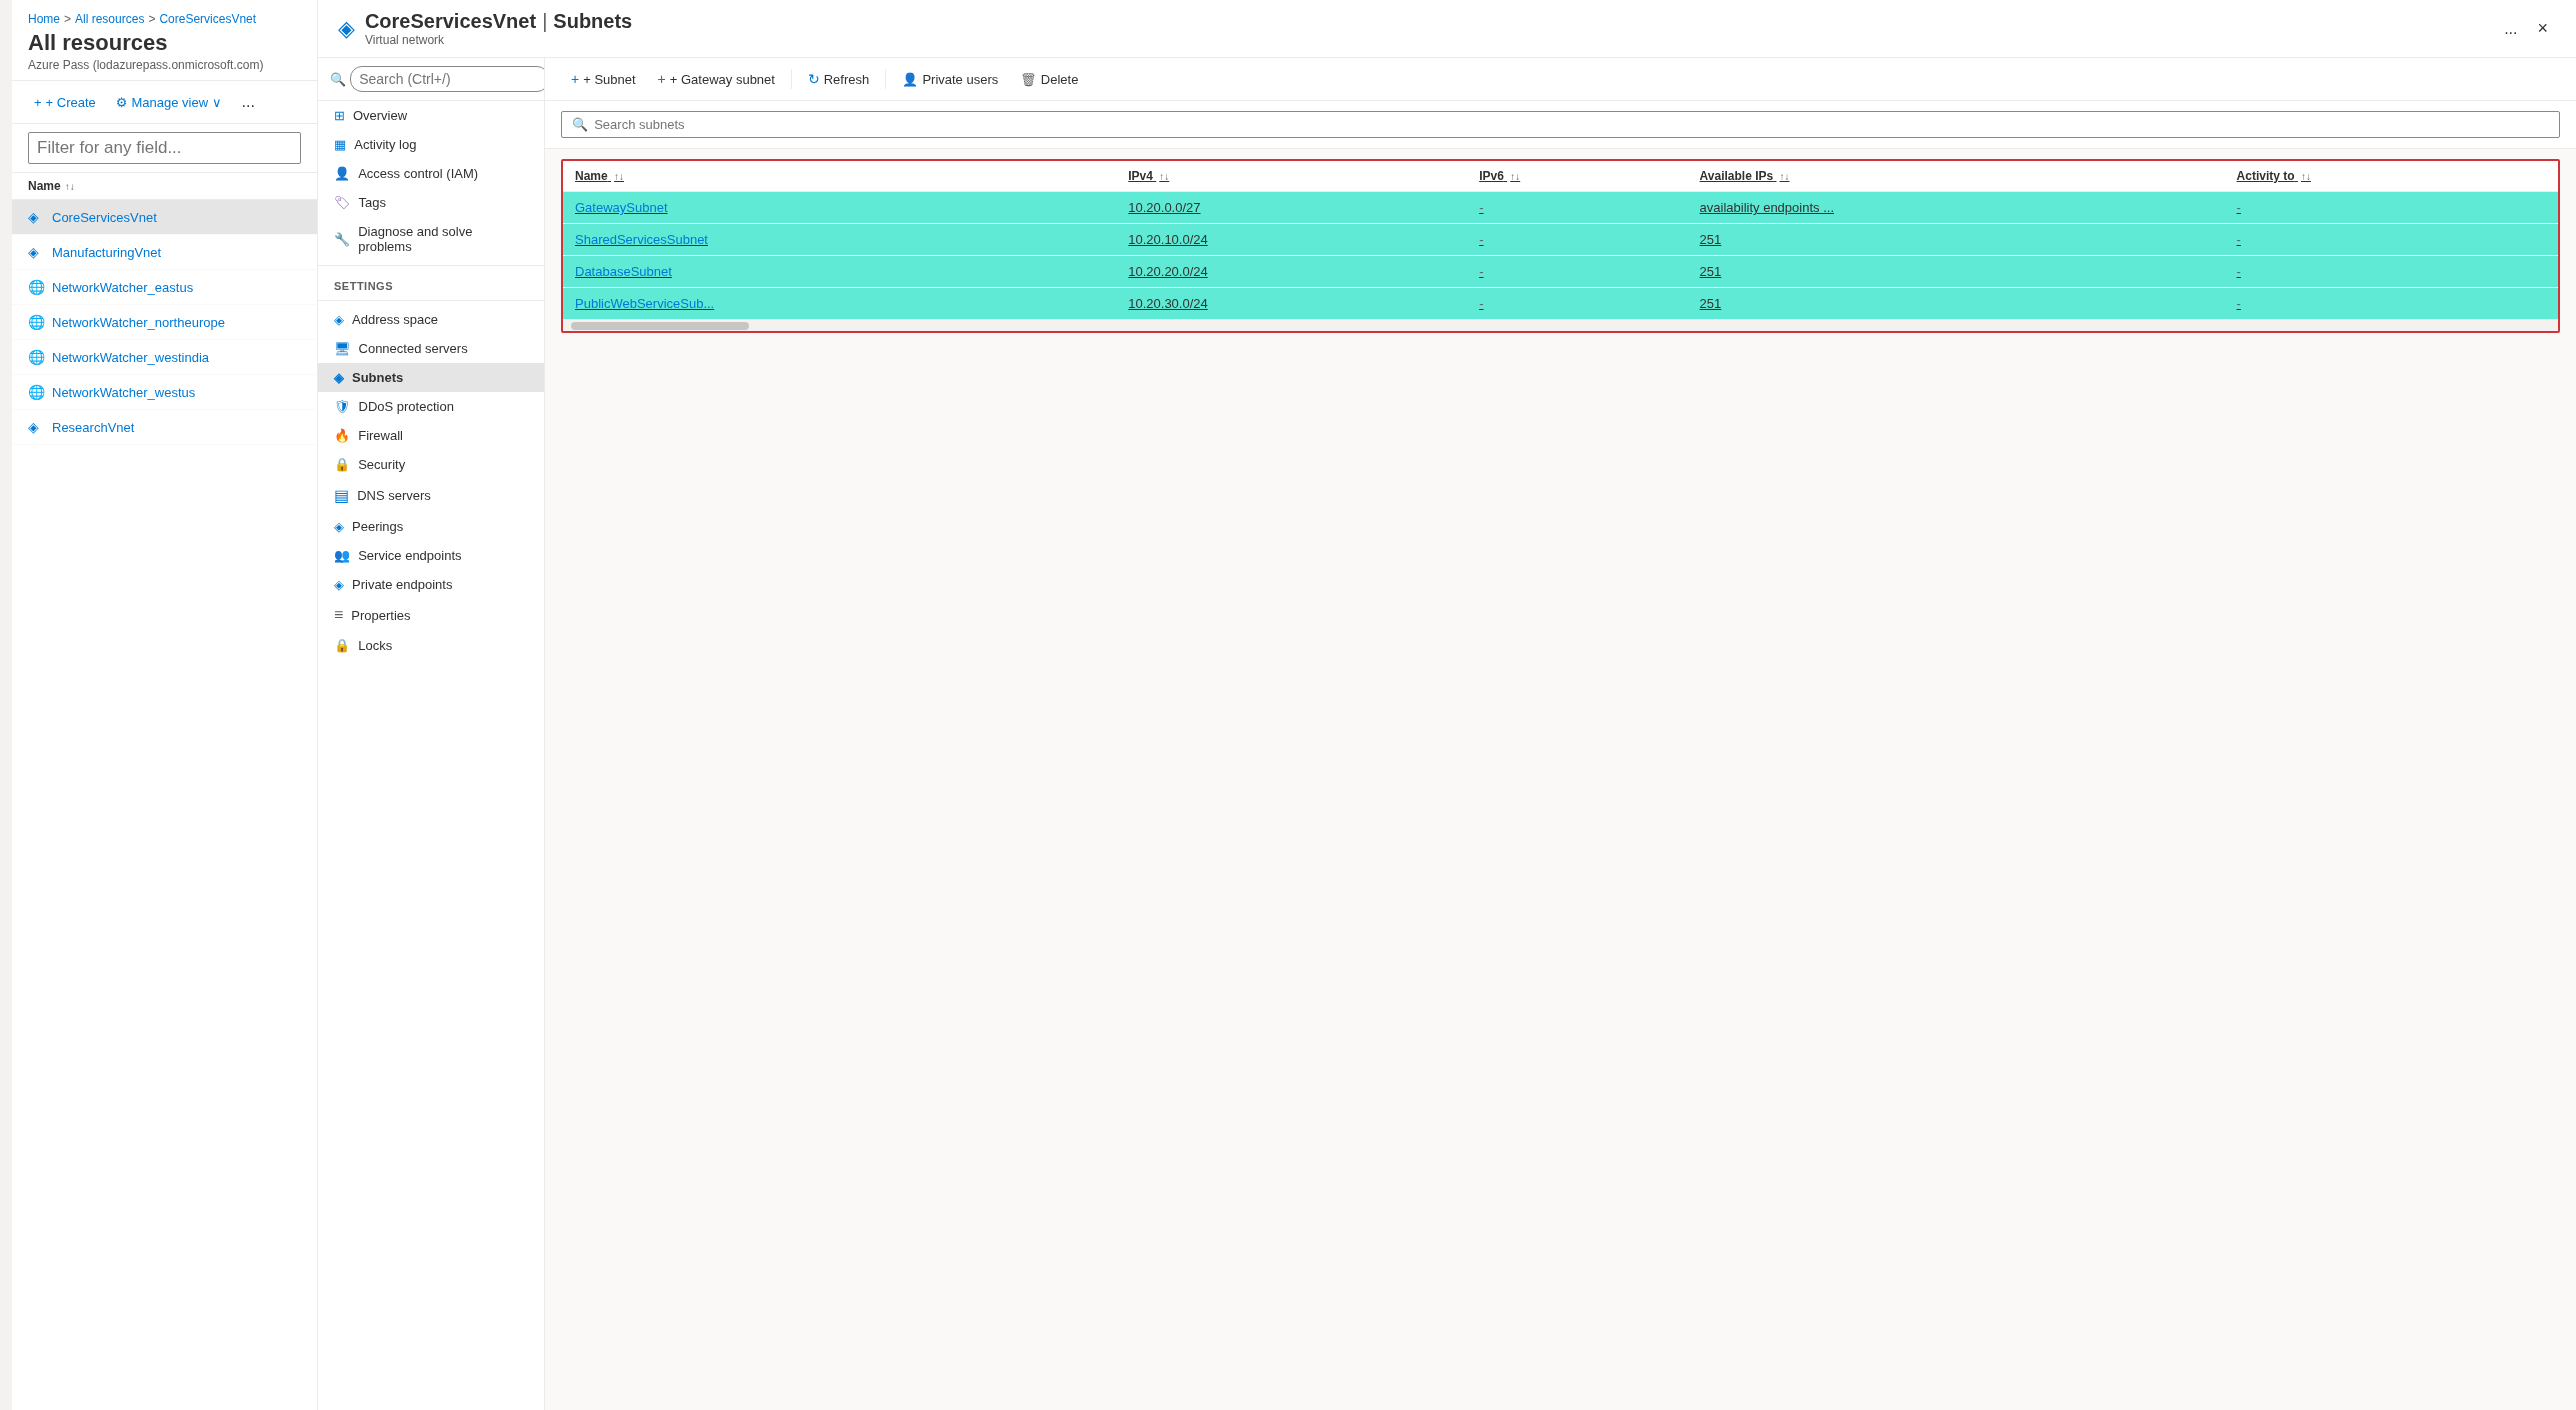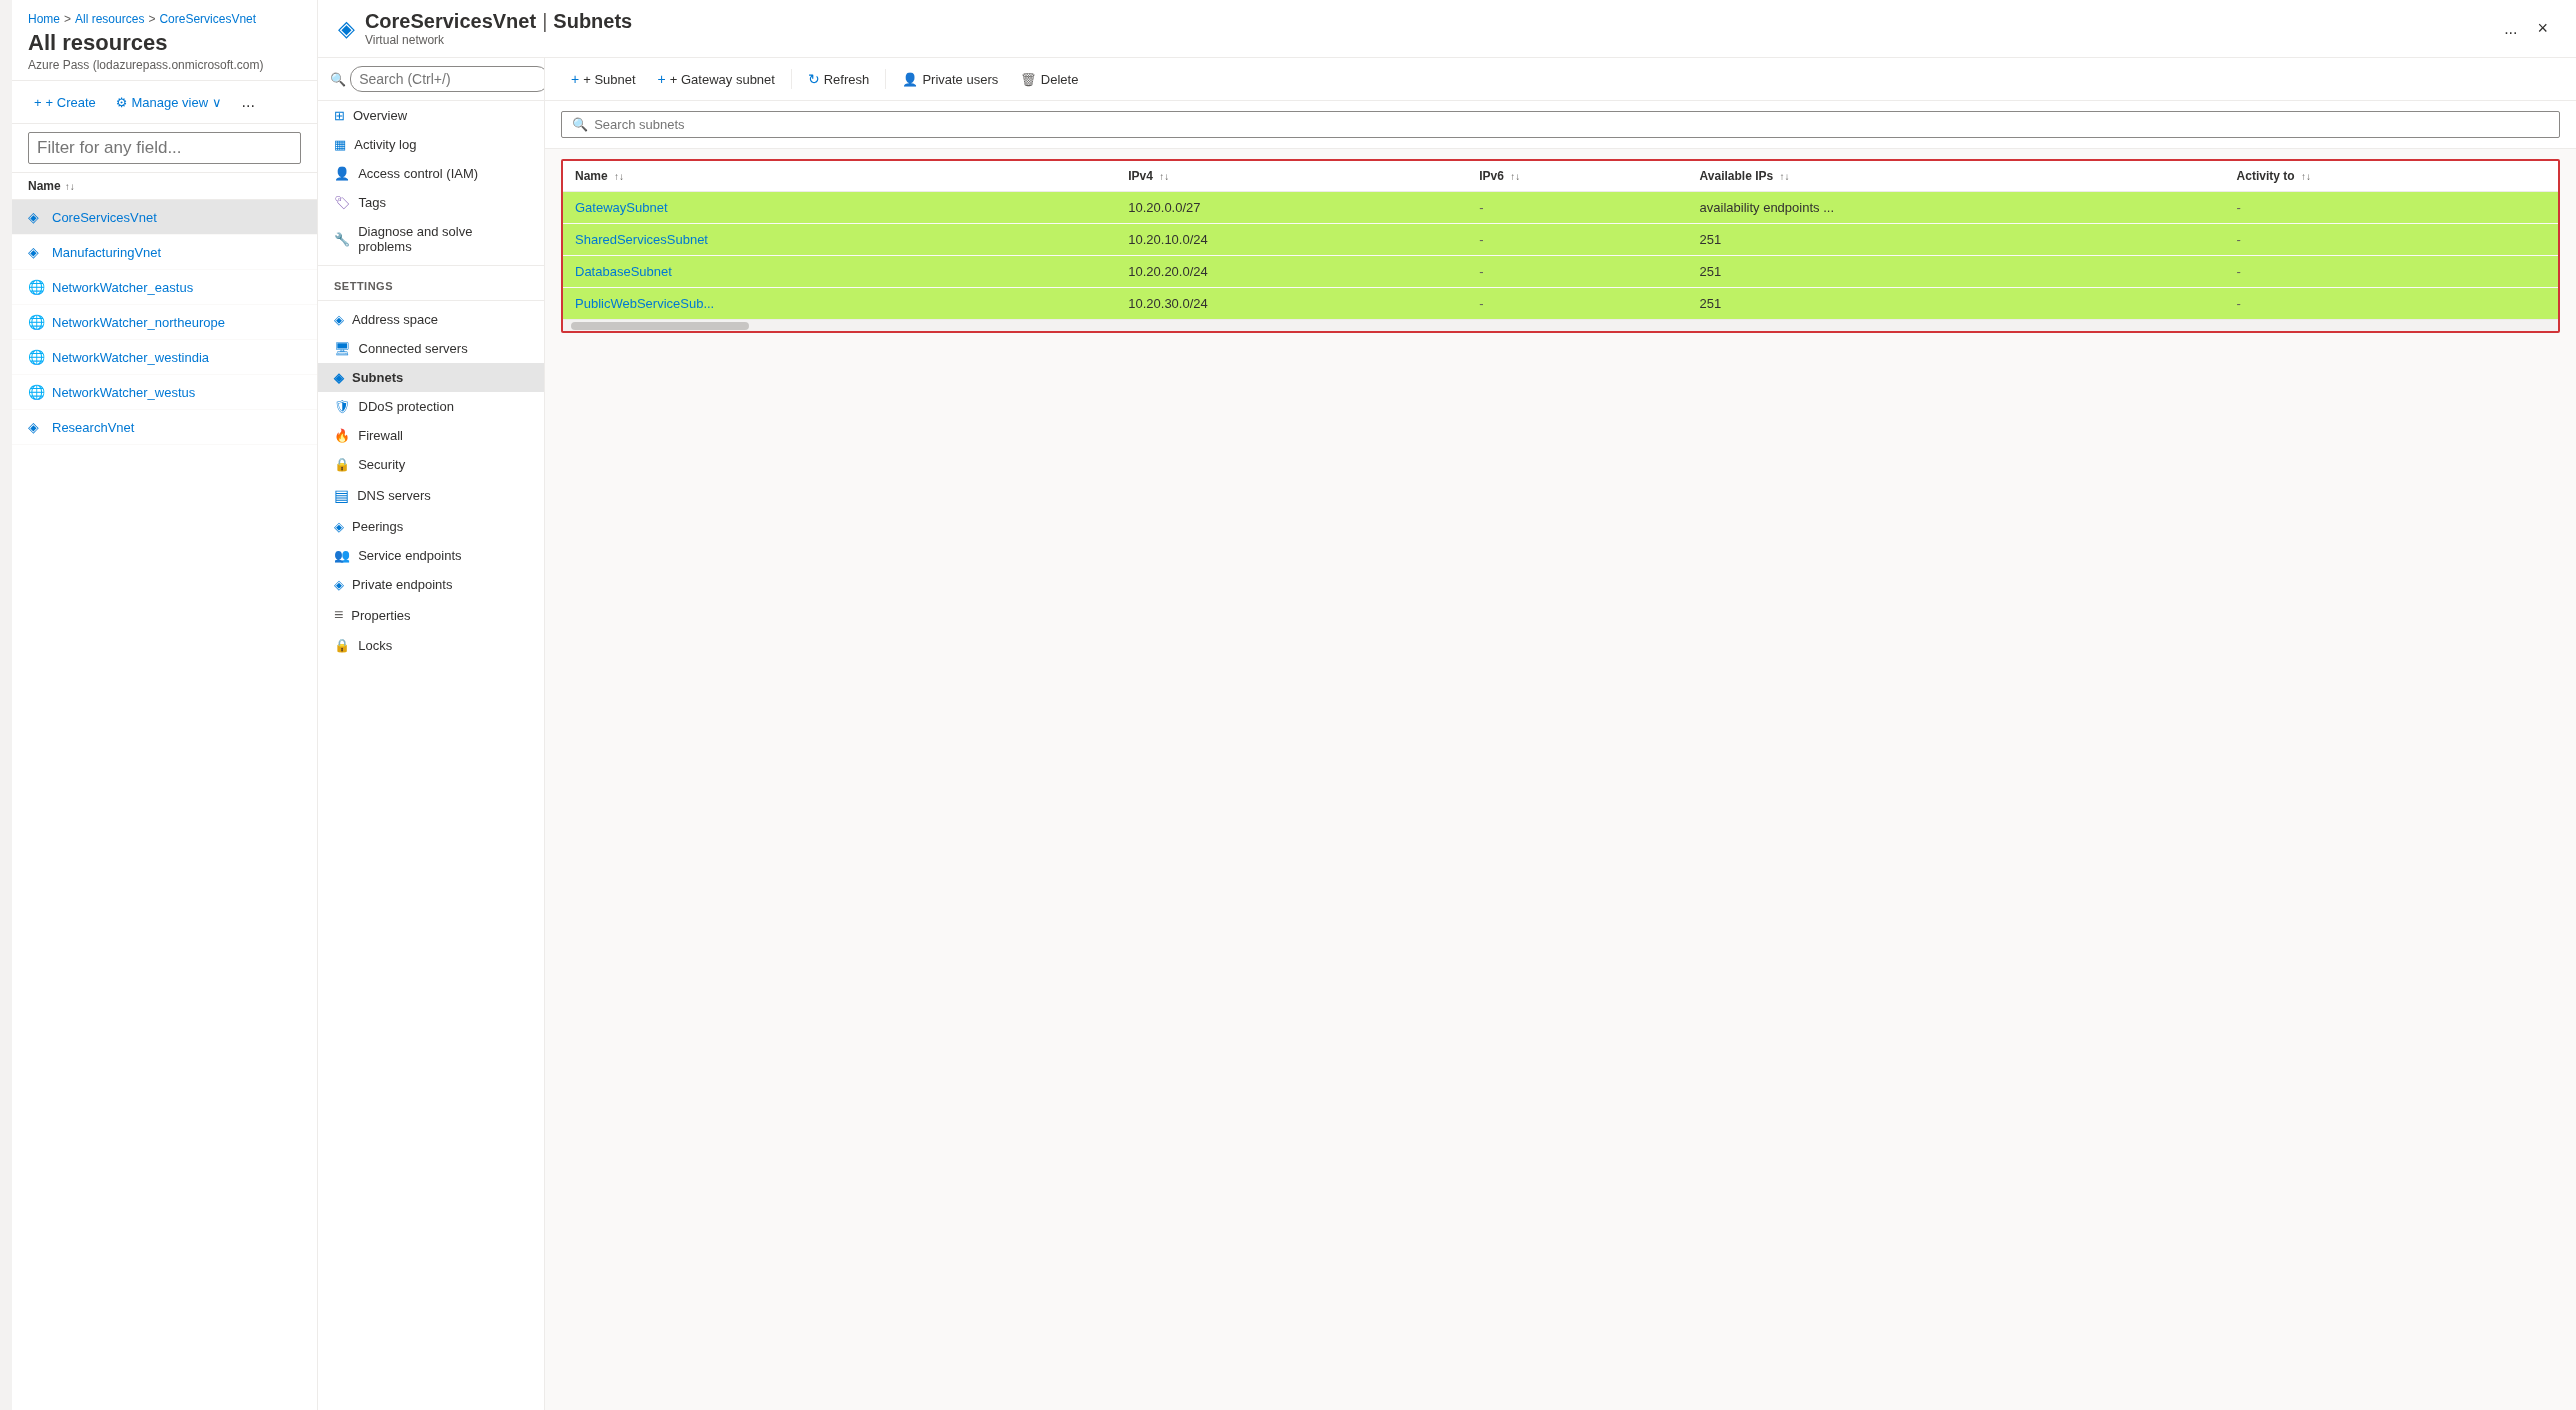--- a/index.html
+++ b/index.html
@@ -59,21 +59,21 @@
     .toolbar-btn .icon { font-size: 14px; color: #0078d4; }
     .toolbar-sep { width: 1px; height: 20px; background: #edebe9; margin: 0 4px; }
 
     
     .content-search { padding: 10px 16px; background: #fff; border-bottom: 1px solid #edebe9; }
     .content-search-input { display: flex; align-items: center; border: 1px solid #8a8886; border-radius: 2px; padding: 5px 10px; gap: 6px; background: #fff; width: 100%; }
     .content-search-input input { border: none; outline: none; font-size: 13px; flex: 1; background: transparent; }
 
     
     .subnet-table { flex: 1; overflow: auto; padding: 0; }
-    .table-wrapper { margin: 10px 16px; border: 2px solid #d13438; border-radius: 2px; background: #bef264; overflow: auto; }
+    .table-wrapper { margin: 10px 16px; border: 2px solid #d13438; border-radius: 2px; background: #5eead4; overflow: auto; text-decoration: underline; }
     table { width: 100%; border-collapse: collapse; }
     thead tr { border-bottom: 1px solid #edebe9; }
     th { padding: 8px 12px; font-size: 12px; font-weight: 600; color: #323130; text-align: left; white-space: nowrap; background: #fff; }
     th .sort-arrows { font-size: 10px; color: #605e5c; margin-left: 3px; }
     td { padding: 8px 12px; font-size: 13px; border-bottom: 1px solid #faf9f8; vertical-align: middle; white-space: nowrap; }
     tr:last-child td { border-bottom: none; }
     .link-cell { color: #0078d4; cursor: pointer; }
     .dash-cell { color: #605e5c; }
 
     

